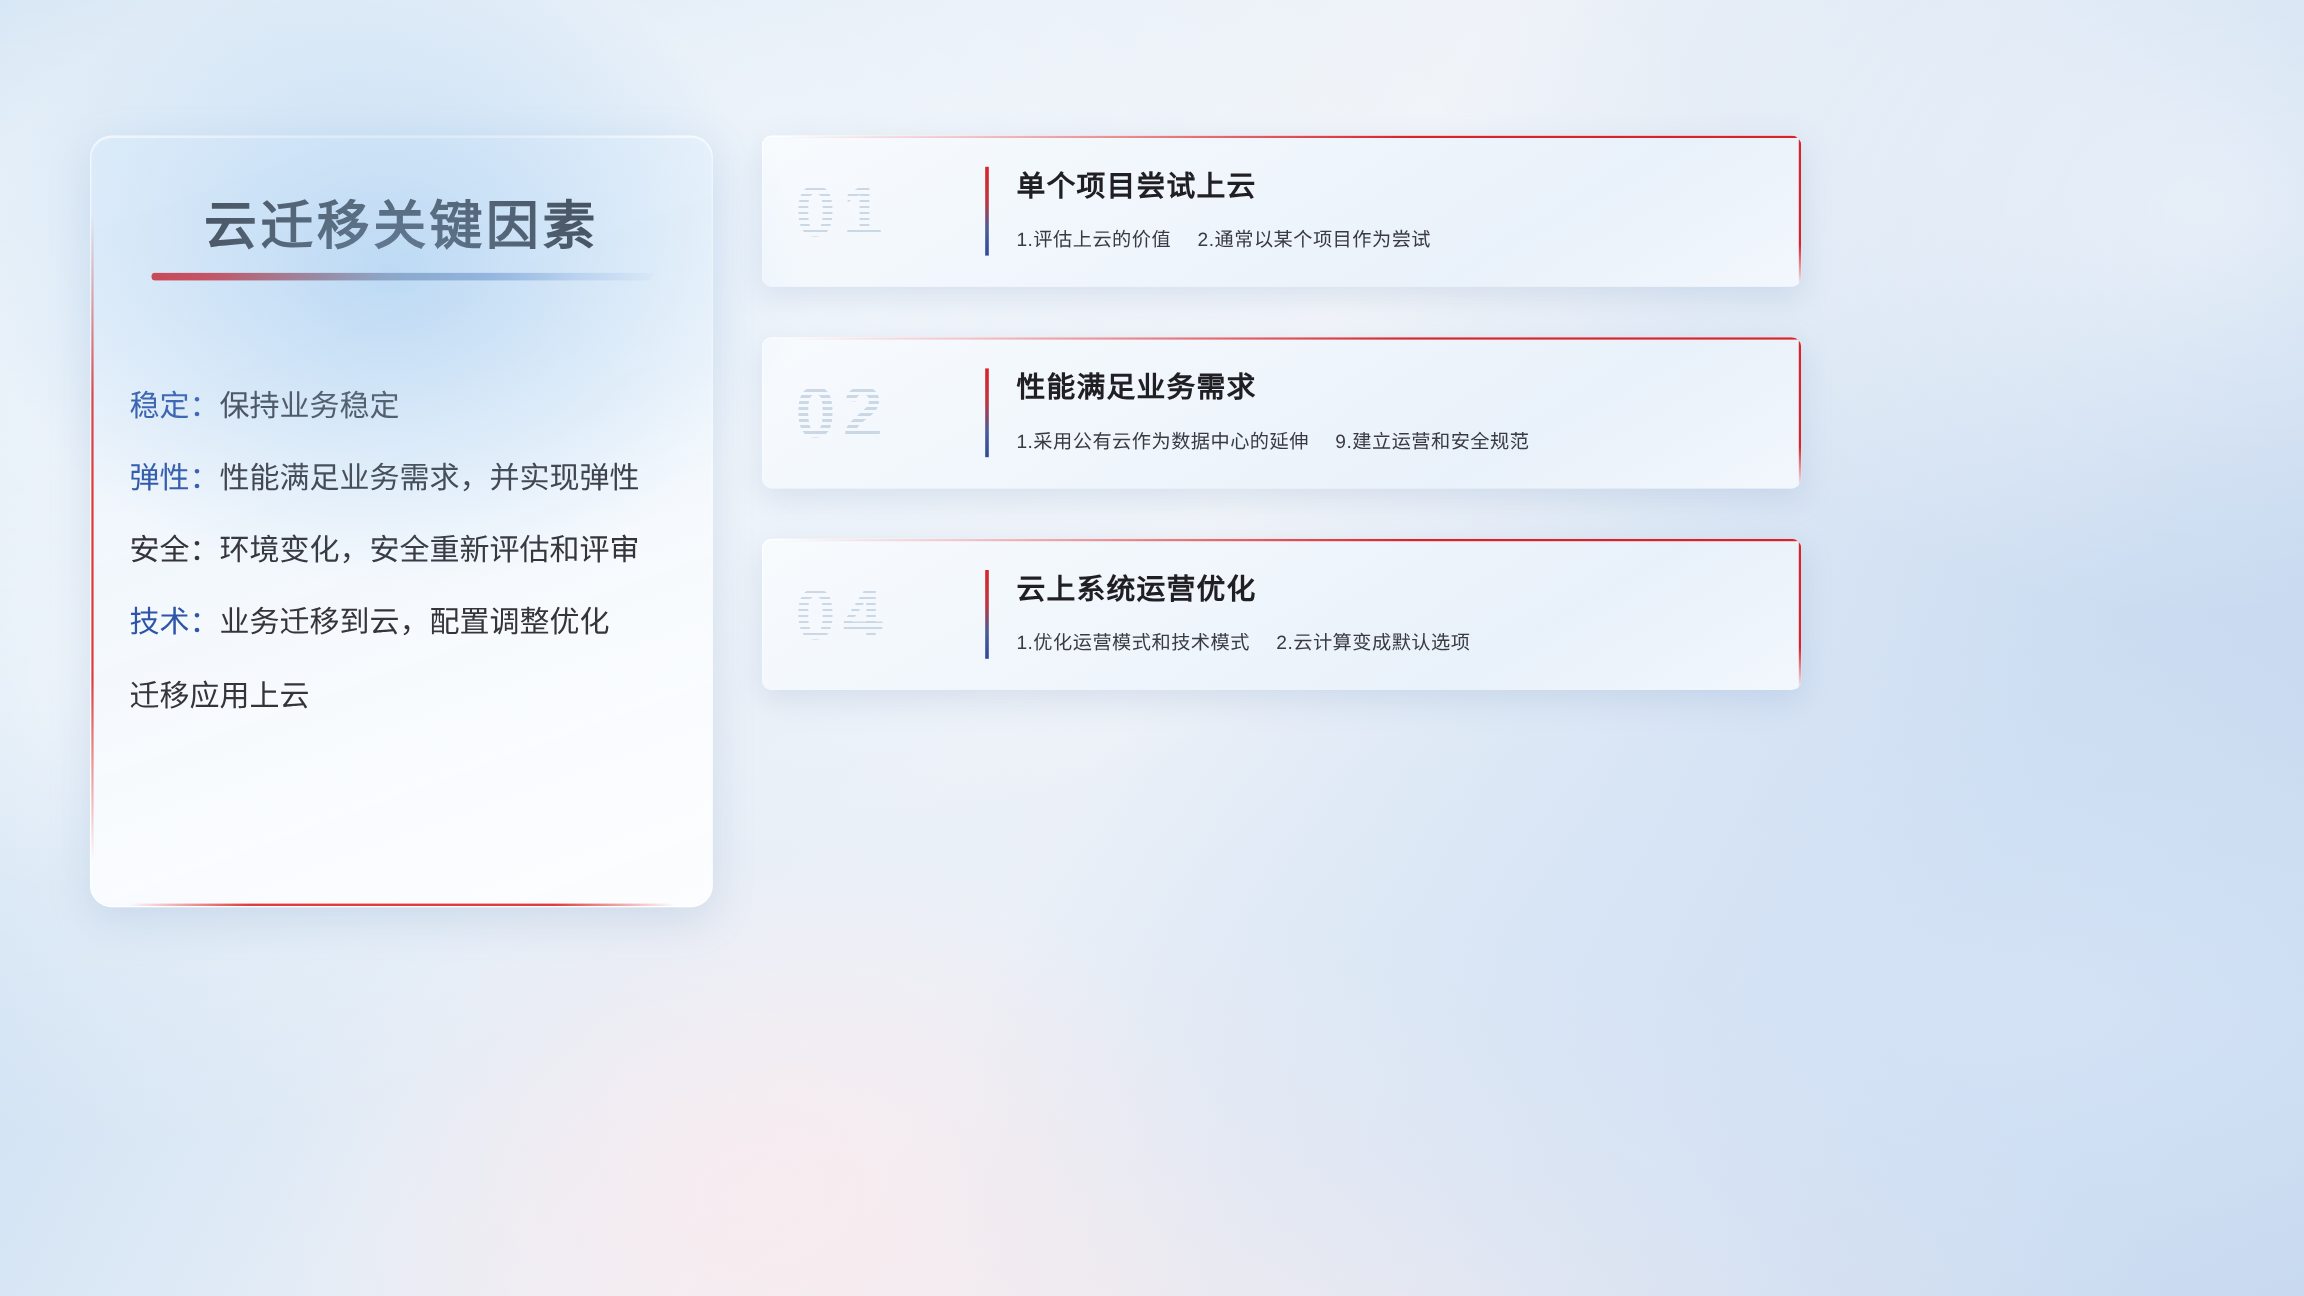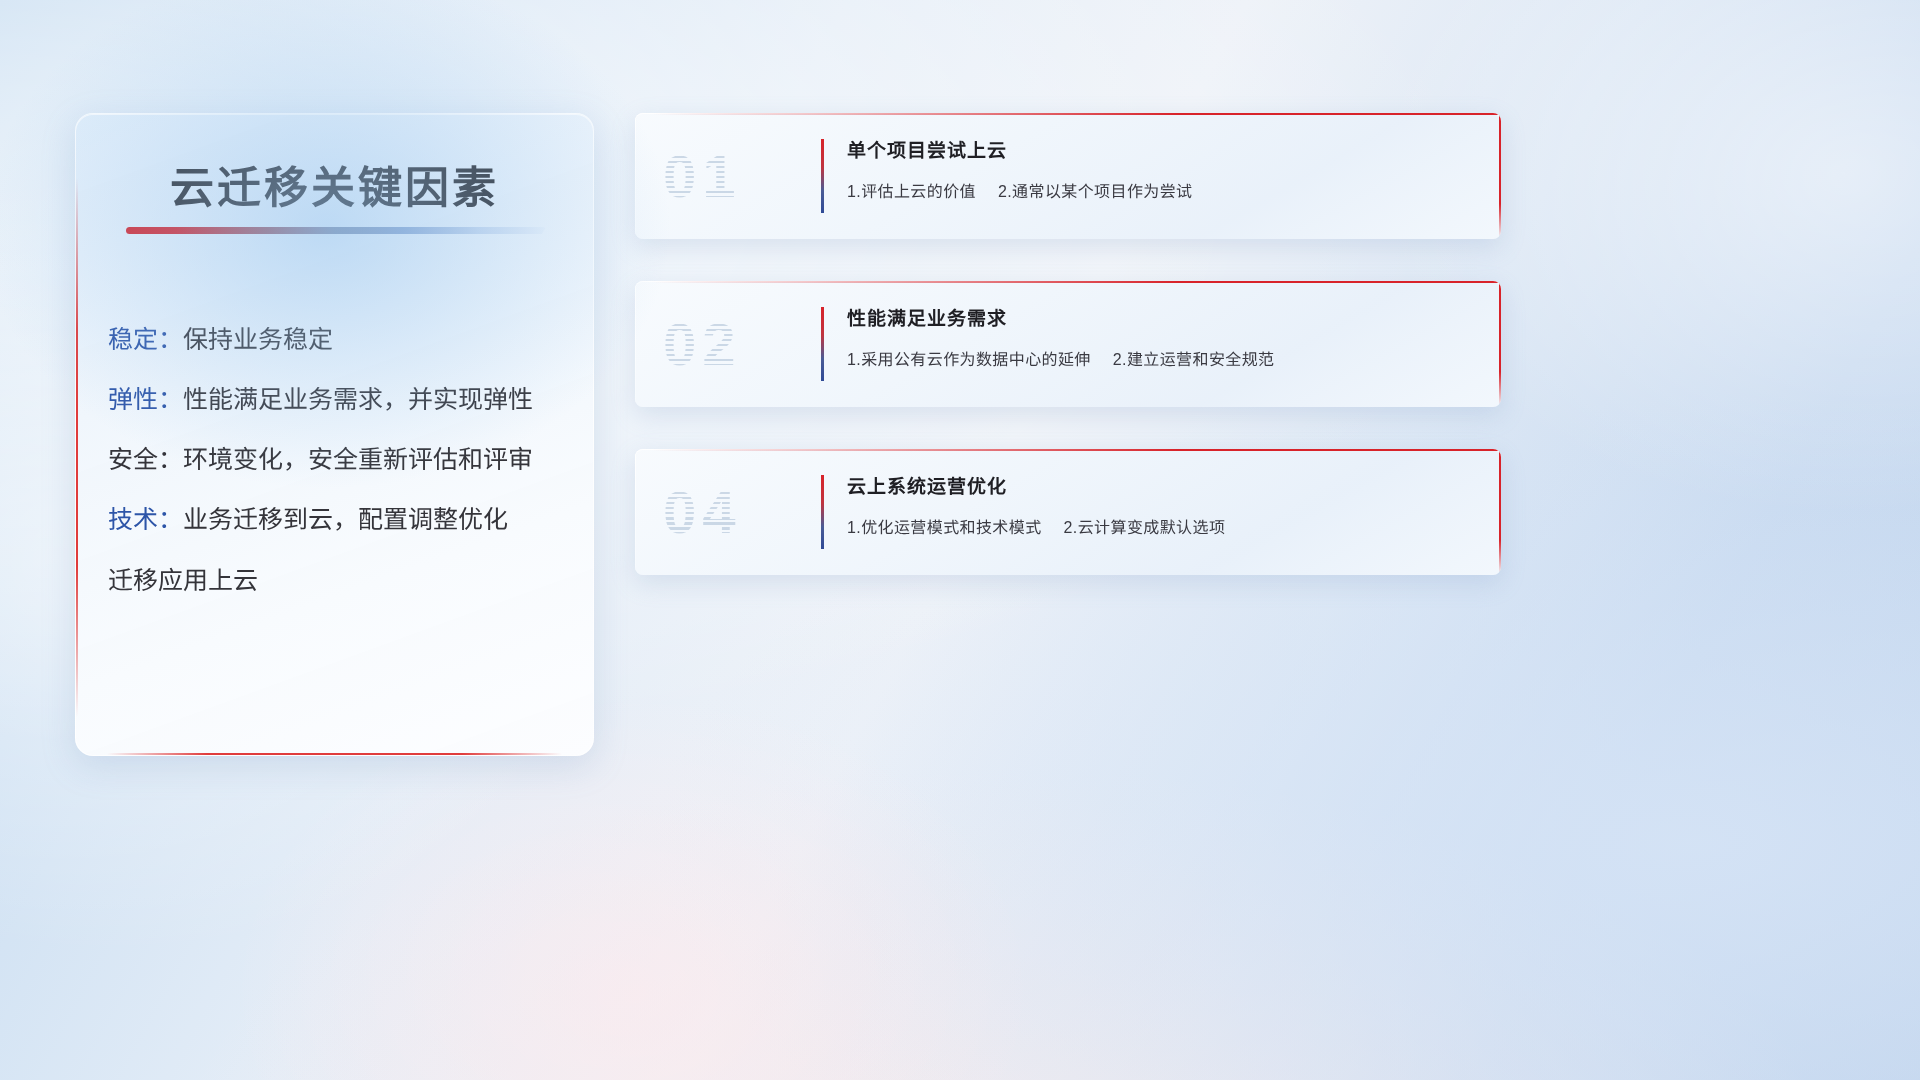--- a/index.html
+++ b/index.html
@@ -170,21 +170,21 @@
     left:186px; top:26px;
     width:3px; height:74px;
     background:linear-gradient(to bottom, #d8232a 0%, #c0343f 38%, #4a5c96 70%, #2f4a96 100%);
   }
 
   .step-body{
     position:absolute;
     left:212px; top:22px; right:24px;
   }
   .step-title{
-    font-size:19px;
+    font-size:24px;
     font-weight:700;
     color:#1f1f24;
     letter-spacing:1px;
     margin-bottom:16px;
   }
   .step-desc{
     font-size:16px;
     color:#3a3a42;
     letter-spacing:.4px;
   }
@@ -244,21 +244,21 @@
     </article>
 
     <article class="step">
       <span class="edge-top"></span>
       <span class="edge-right"></span>
       <span class="edge-left"></span>
       <span class="step-num">02</span>
       <span class="step-divider"></span>
       <div class="step-body">
         <h2 class="step-title">性能满足业务需求</h2>
-        <p class="step-desc"><span>1.采用公有云作为数据中心的延伸</span><span class="gap"></span><span>2.建立运营和安全规范</span></p>
+        <p class="step-desc"><span>1.采用公有云作为数据中心的延伸</span><span class="gap"></span><span>9.建立运营和安全规范</span></p>
       </div>
     </article>
 
 
     <article class="step">
       <span class="edge-top"></span>
       <span class="edge-right"></span>
       <span class="edge-left"></span>
       <span class="step-num">04</span>
       <span class="step-divider"></span>

